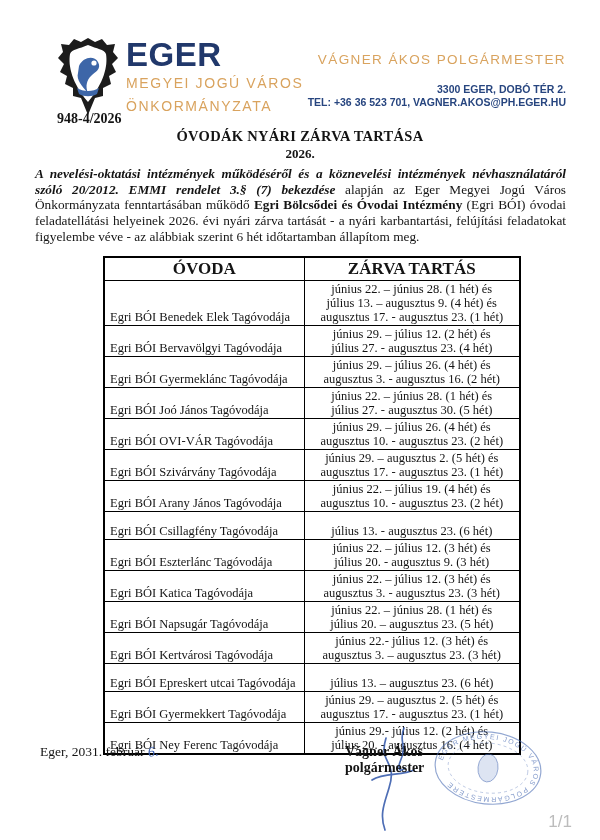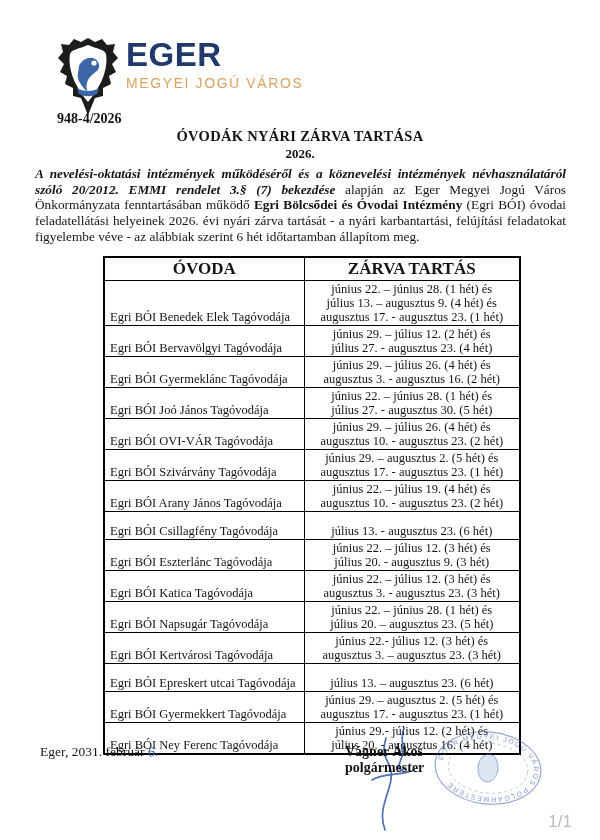--- a/index.html
+++ b/index.html
@@ -74,23 +74,31 @@
     <svg class="crest" viewBox="0 0 62 82">
       <path d="M31,2 L38,6 L45,3 L50,9 L58,8 L56,16 L61,22 L55,28 L59,36 L52,40 L54,48 L46,52 L46,60 L38,62 L31,79 L24,62 L16,60 L16,52 L8,48 L10,40 L3,36 L7,28 L1,22 L6,16 L4,8 L12,9 L17,3 L24,6 Z" fill="#1c1c1c"></path>
       <path d="M31,9 C40,13 47,13 49,18 C51,30 47,47 31,66 C15,47 11,30 13,18 C15,13 22,13 31,9 Z" fill="#ffffff"></path>
       <path d="M22,30 C26,21 37,19 41,26 C45,33 38,36 34,40 C30,44 28,50 31,57 C25,50 19,44 21,37 Z" fill="#3d66a8"></path>
       <circle cx="37" cy="27" r="2.6" fill="#ffffff"></circle>
       <path d="M20,52 C26,56 36,56 42,52 L40,58 C35,61 27,61 22,58 Z" fill="#3d66a8"></path>
     </svg>
     <div class="logo-text">
       <div class="logo-title">EGER</div>
       <div class="logo-sub">MEGYEI JOGÚ VÁROS</div>
+      <div class="logo-sub">ÖNKORMÁNYZATA</div>
     </div>
   </div>
 
+  <div class="contact-block">
+    <div class="contact-name">VÁGNER ÁKOS POLGÁRMESTER</div>
+    <div class="contact-lines">
+      <div>3300 EGER, DOBÓ TÉR 2.</div>
+      <div>TEL: +36 36 523 701, VAGNER.AKOS@PH.EGER.HU</div>
+    </div>
+  </div>
 
   <div class="ref-number">948-4/2026</div>
 
   <div class="doc-title">
     <div class="t1">ÓVODÁK NYÁRI ZÁRVA TARTÁSA</div>
     <div class="t2">2026.</div>
   </div>
 
   <p class="intro"><span class="it">A nevelési-oktatási intézmények működéséről és a köznevelési intézmények névhasználatáról szóló 20/2012. EMMI rendelet 3.§ (7) bekezdése</span><span> alapján az Eger Megyei Jogú Város Önkormányzata fenntartásában működő </span><span class="bd">Egri Bölcsődei és Óvodai Intézmény</span><span> (Egri BÓI) óvodai feladatellátási helyeinek 2026. évi nyári zárva tartását - a nyári karbantartási, felújítási feladatokat figyelembe véve - az alábbiak szerint 6 hét időtartamban állapítom meg.</span></p>
 

